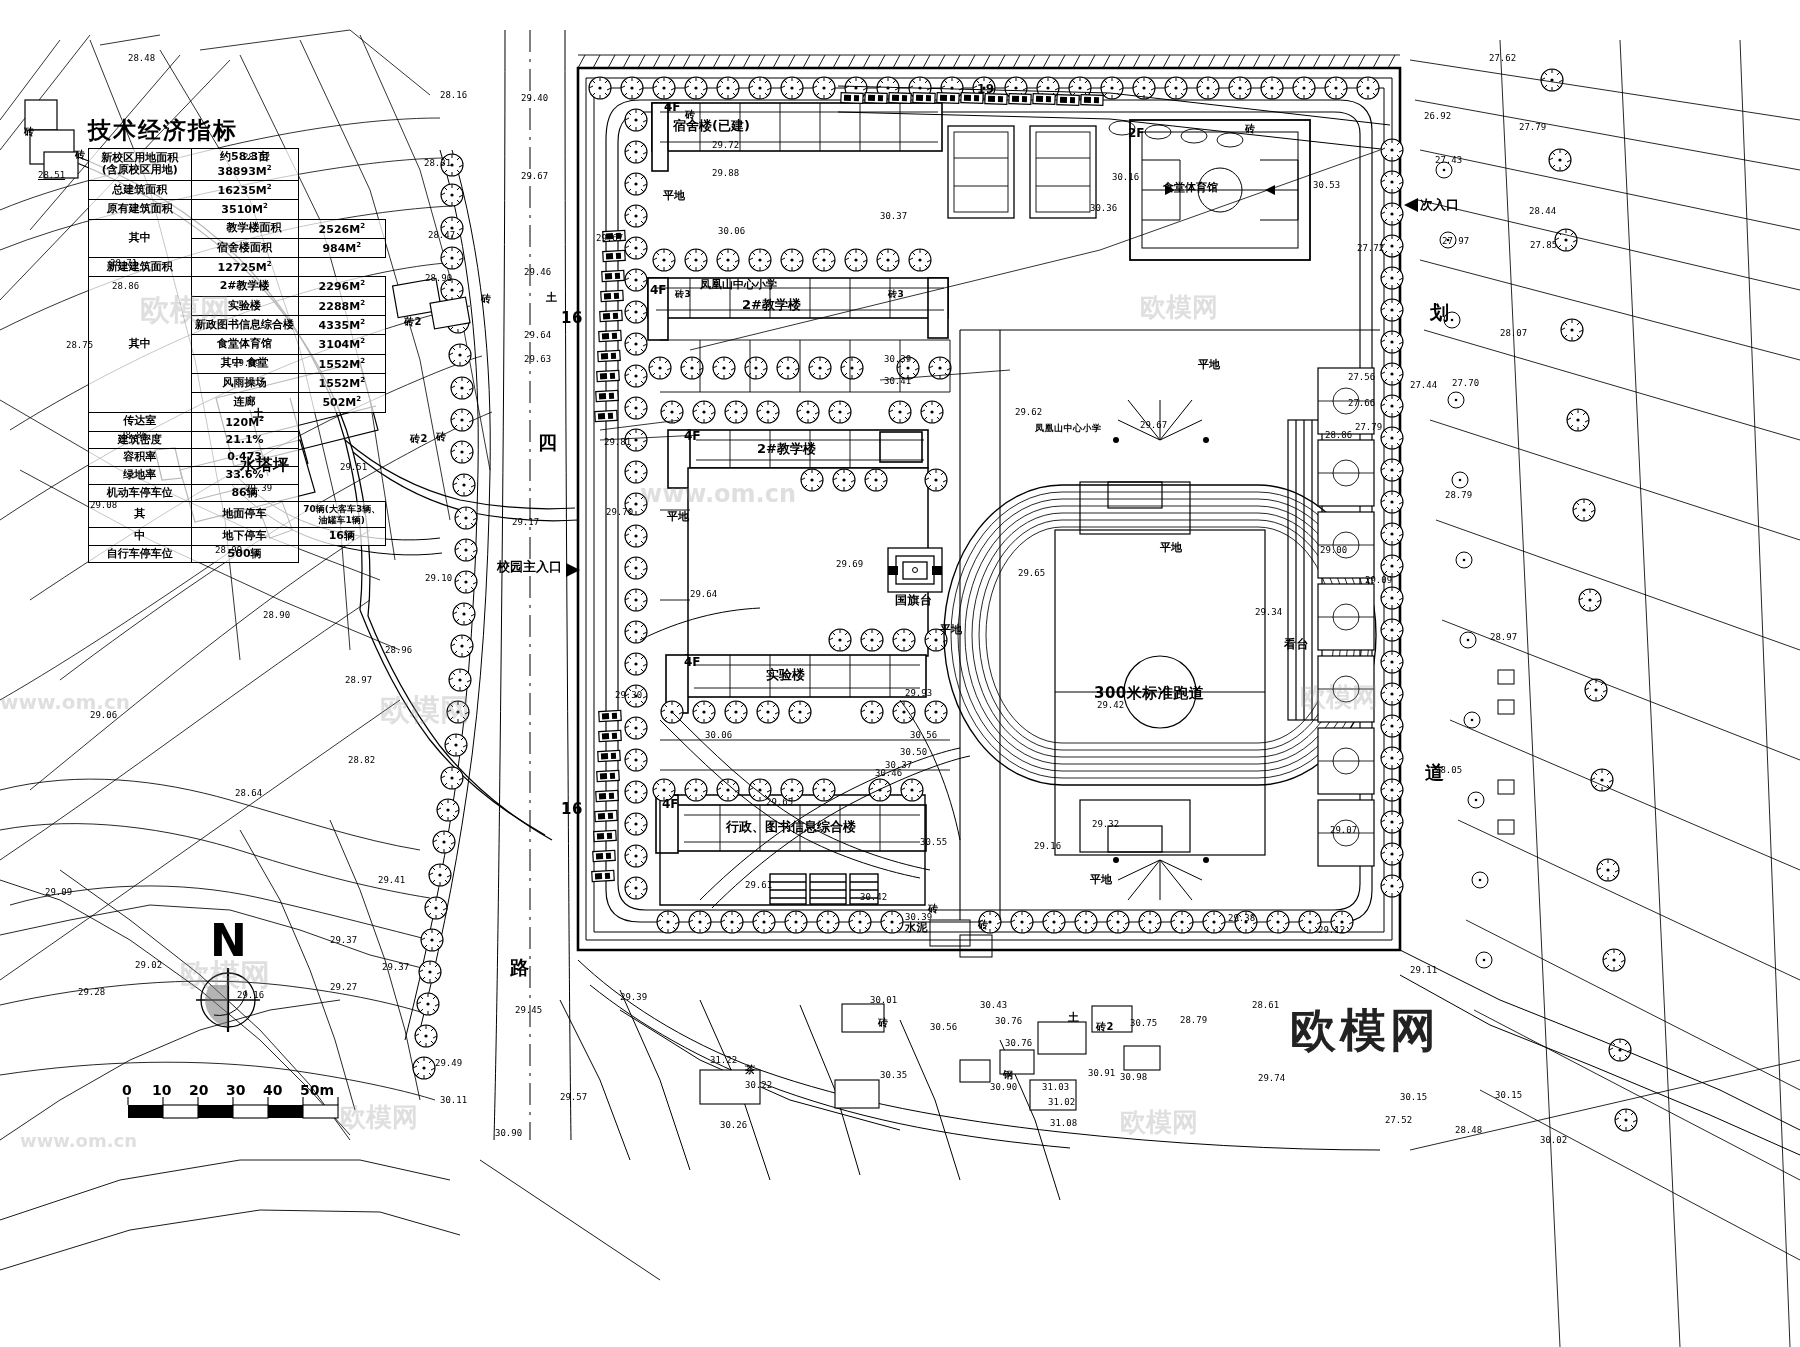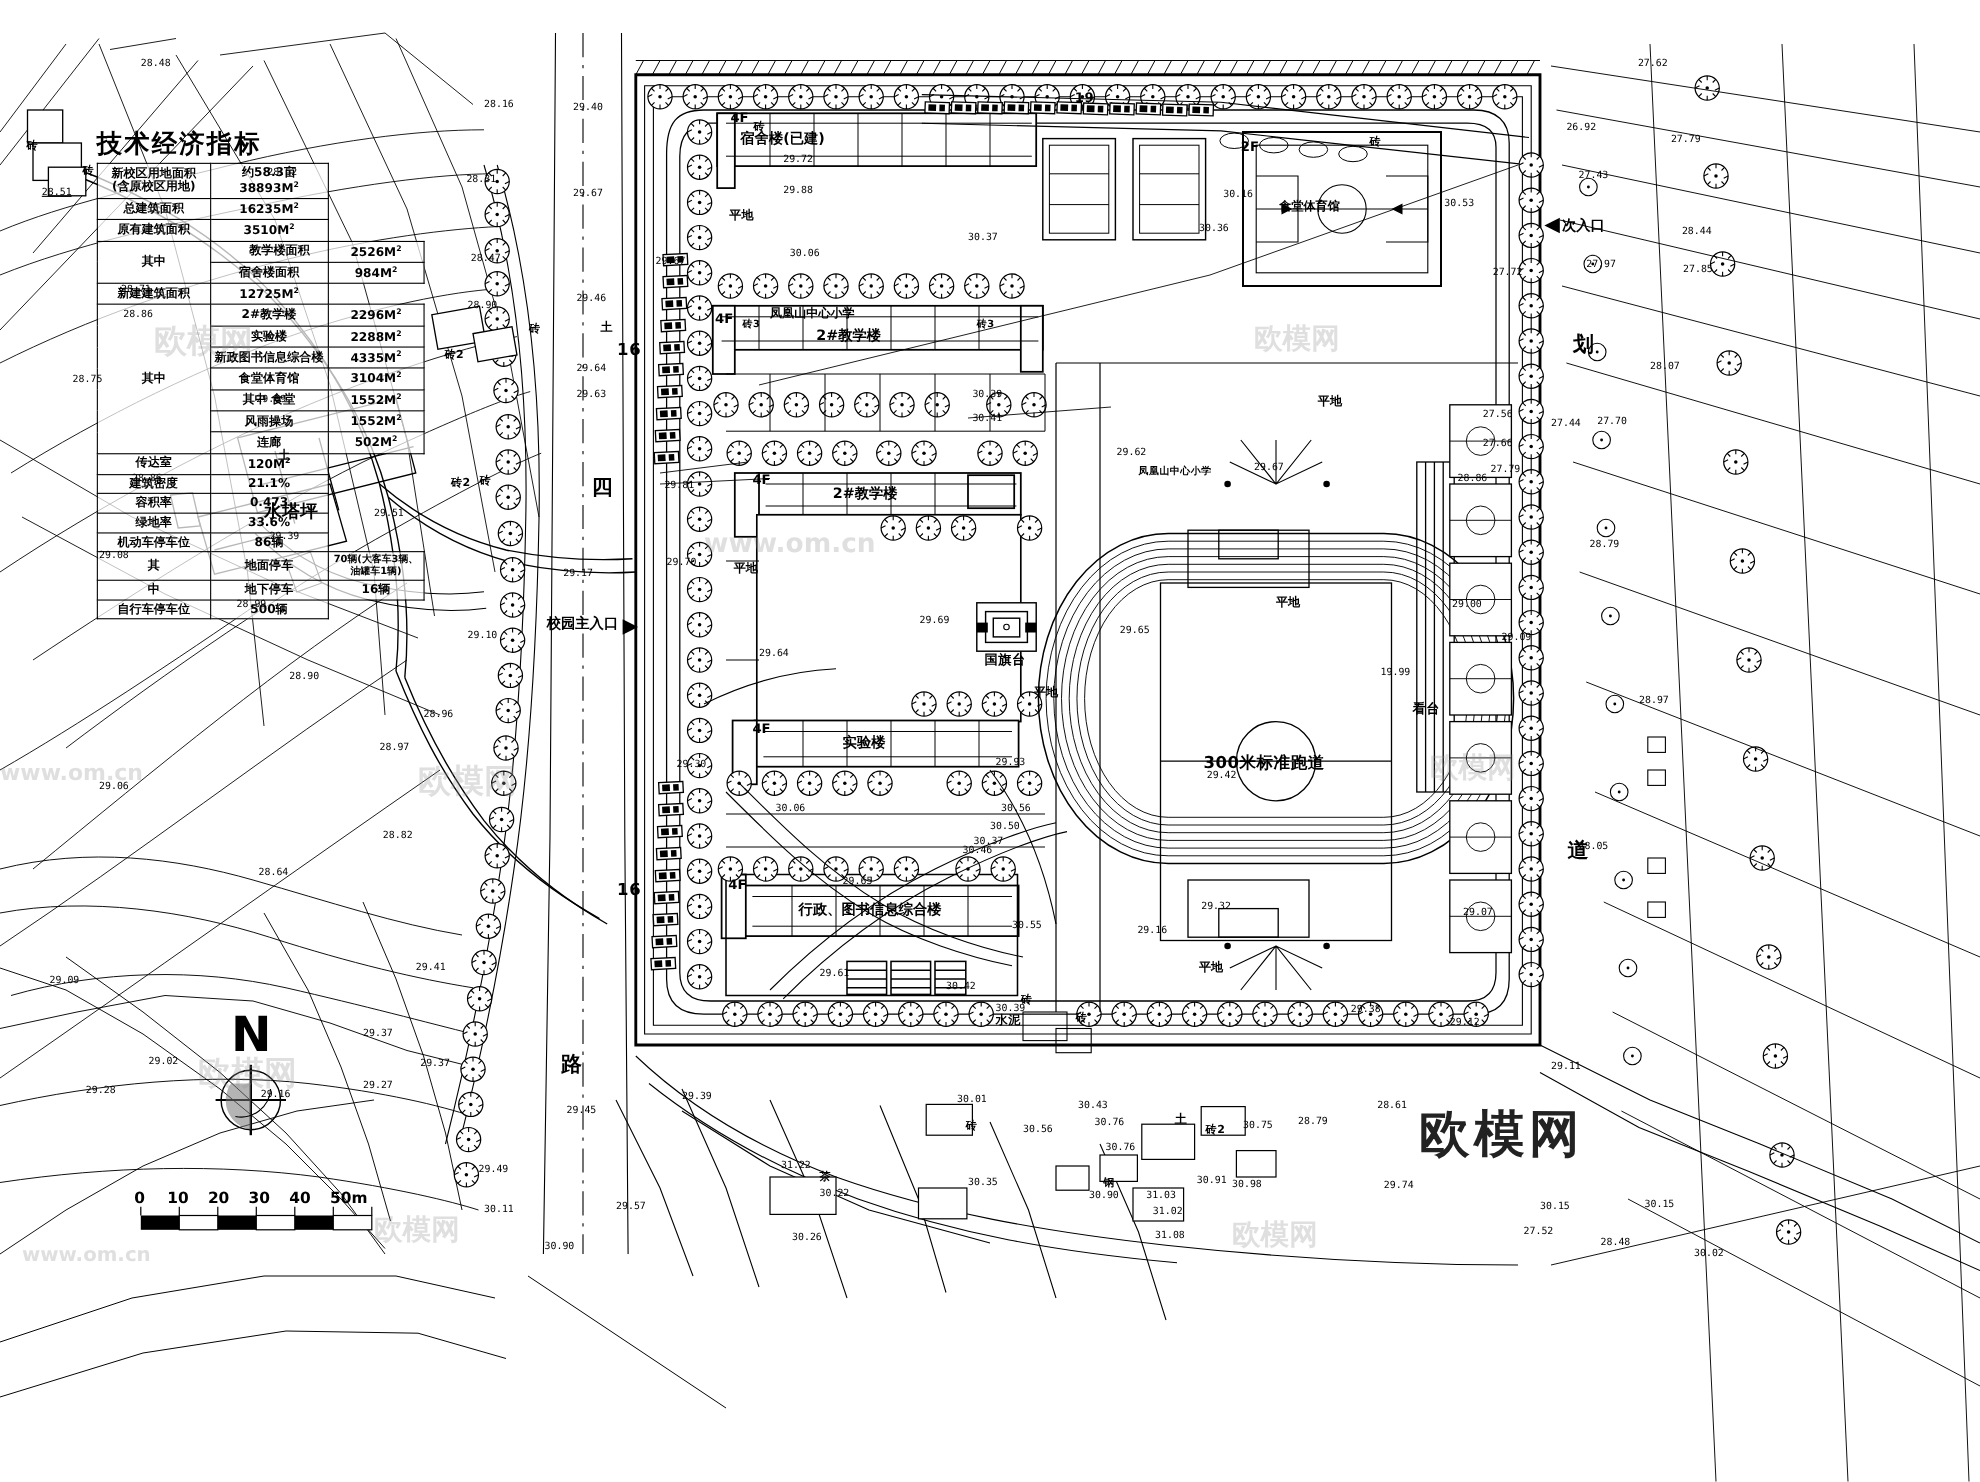--- a/index.html
+++ b/index.html
@@ -1363,21 +1363,21 @@
       <div class="elev" style="left: 90px; top: 710px;">29.06</div>
       <div class="elev" style="left: 512px; top: 517px;">29.17</div>
       <div class="elev" style="left: 425px; top: 573px;">29.10</div>
       <div class="elev" style="left: 604px; top: 437px;">29.81</div>
       <div class="elev" style="left: 606px; top: 507px;">29.70</div>
       <div class="elev" style="left: 690px; top: 589px;">29.64</div>
       <div class="elev" style="left: 836px; top: 559px;">29.69</div>
       <div class="elev" style="left: 1140px; top: 420px;">29.67</div>
       <div class="elev" style="left: 1015px; top: 407px;">29.62</div>
       <div class="elev" style="left: 1018px; top: 568px;">29.65</div>
-      <div class="elev" style="left: 1255px; top: 607px;">19.99</div>
+      <div class="elev" style="left: 1255px; top: 607px;">29.34</div>
       <div class="elev" style="left: 1097px; top: 700px;">29.42</div>
       <div class="elev" style="left: 1092px; top: 819px;">29.32</div>
       <div class="elev" style="left: 1034px; top: 841px;">29.16</div>
       <div class="elev" style="left: 1330px; top: 825px;">29.07</div>
       <div class="elev" style="left: 1365px; top: 575px;">29.09</div>
       <div class="elev" style="left: 615px; top: 690px;">29.30</div>
       <div class="elev" style="left: 705px; top: 730px;">30.06</div>
       <div class="elev" style="left: 900px; top: 747px;">30.50</div>
       <div class="elev" style="left: 885px; top: 760px;">30.37</div>
       <div class="elev" style="left: 875px; top: 768px;">30.46</div>

